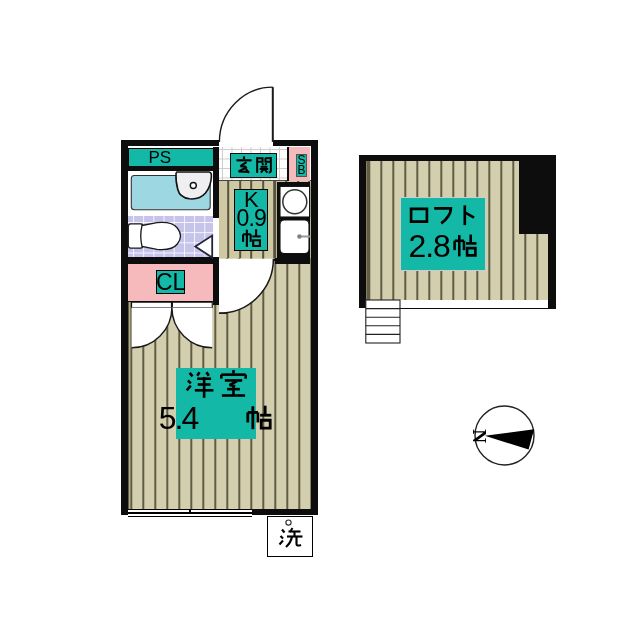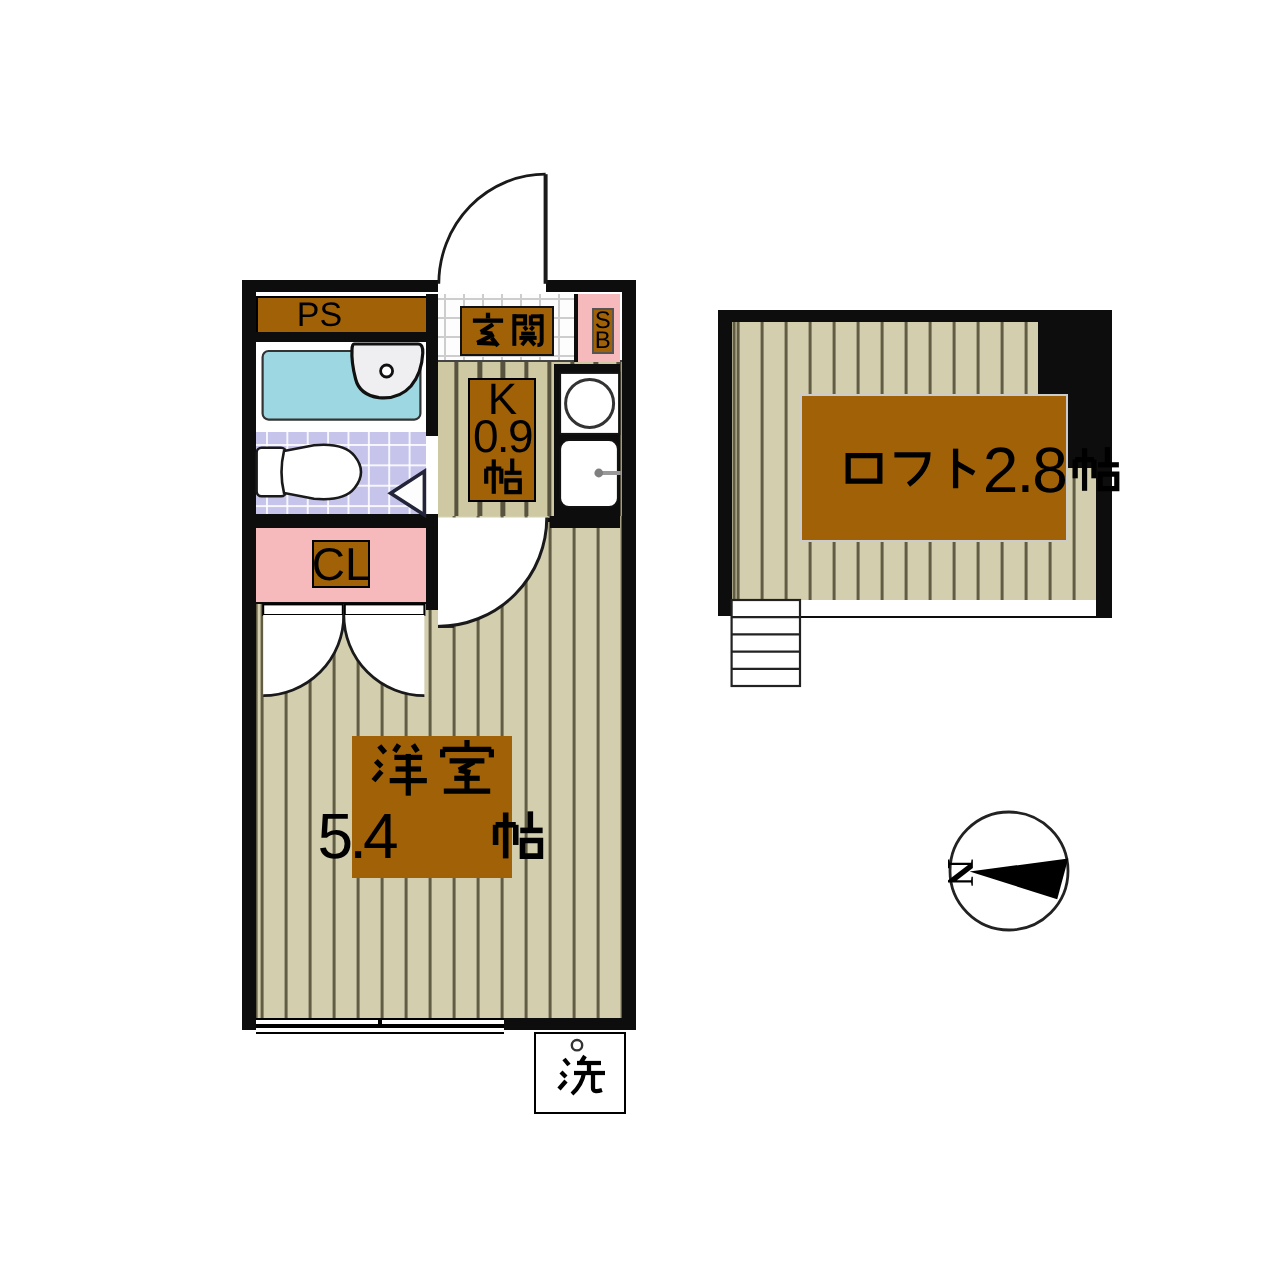--- a/index.html
+++ b/index.html
@@ -9,21 +9,21 @@
   .wall{position:absolute;background:#0d0d0d;}
   .stripes{position:absolute;background:repeating-linear-gradient(90deg,#615d45 0px,#615d45 1.7px,#d3cead 1.7px,#d3cead 12px);background-position-x:2.3px;}
   .stripesk{position:absolute;background:repeating-linear-gradient(90deg,#57533e 0px,#57533e 2.2px,#cfc9a3 2.2px,#cfc9a3 11.6px);background-position-x:8.2px;}
   .tile{position:absolute;background-color:#fdfdfd;
         background-image:linear-gradient(#cdcdcd 1px,transparent 1px),linear-gradient(90deg,#cdcdcd 1px,transparent 1px);
         background-size:9.5px 9.5px;background-position:3px 2px;}
   .lavender{position:absolute;background-color:#c6c4ea;
         background-image:linear-gradient(rgba(255,255,255,.85) 1.2px,transparent 1.2px),linear-gradient(90deg,rgba(255,255,255,.85) 1.2px,transparent 1.2px);
         background-size:10.2px 10.2px;background-position:5px 6px;}
   .pink{position:absolute;background:#f7babc;}
-  .lbl{position:absolute;background:#a16207;display:flex;align-items:center;justify-content:center;color:#000;}
+  .lbl{position:absolute;background:#14b8a6;display:flex;align-items:center;justify-content:center;color:#000;}
   .bdr{border:1px solid #000;}
 </style>
 </head>
 <body>
 <div id="canvas">
 
 <div class="tile" style="left:219px;top:146.5px;width:68px;height:34.5px;"></div>
 
 <div class="stripesk" style="left:219px;top:180.5px;width:91.5px;height:78.5px;"></div>
 
@@ -241,21 +241,21 @@
             <path d="M10 30 L10 66"></path>
             <path d="M46 30 L46 66"></path>
         <path d="M72 6 L72 40"></path>
             <path d="M54 40 L94 40"></path>
         <path d="M58 58 L90 58 L90 86 L58 86 Z"></path>
       </g>
     </svg>
   </div>
 </div>
 
-<div class="lbl" style="left:399.8px;top:196.9px;width:84.7px;height:72.5px;flex-direction:row;border:1px solid #ccc;padding-left:48px;">
+<div class="lbl" style="left:399.8px;top:196.9px;width:84.7px;height:72.5px;flex-direction:column;border:1px solid #ccc;">
   <div style="display:flex;align-items:center;">
     <svg width="22" height="22" viewBox="0 0 100 100" style="margin-right:2px;">
       <path d="M14 22 L86 22 L86 80 L14 80 Z" fill="none" stroke="#000" stroke-width="12"></path>
     </svg>
     <svg width="22" height="22" viewBox="0 0 100 100" style="margin-right:2px;">
       <path d="M10 20 L86 20 Q85 56 42 88" fill="none" stroke="#000" stroke-width="12"></path>
     </svg>
     <svg width="22" height="22" viewBox="0 0 100 100">
       <g fill="none" stroke="#000" stroke-width="12">
         <path d="M40 6 L40 96"></path>

